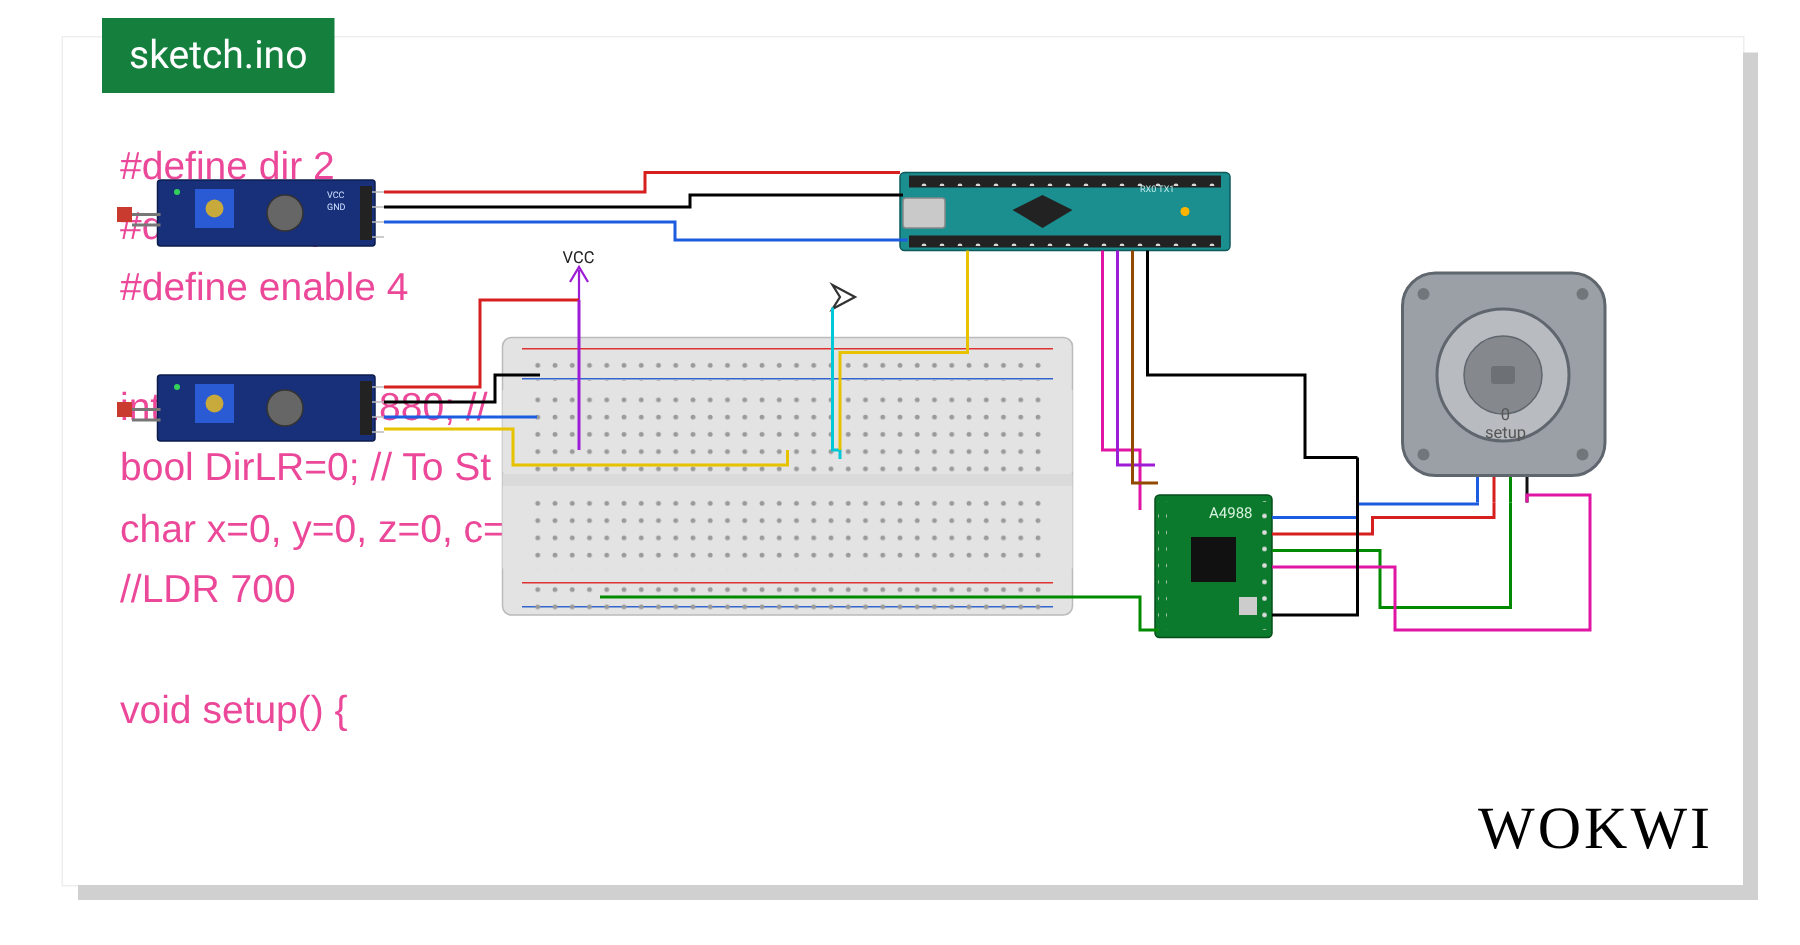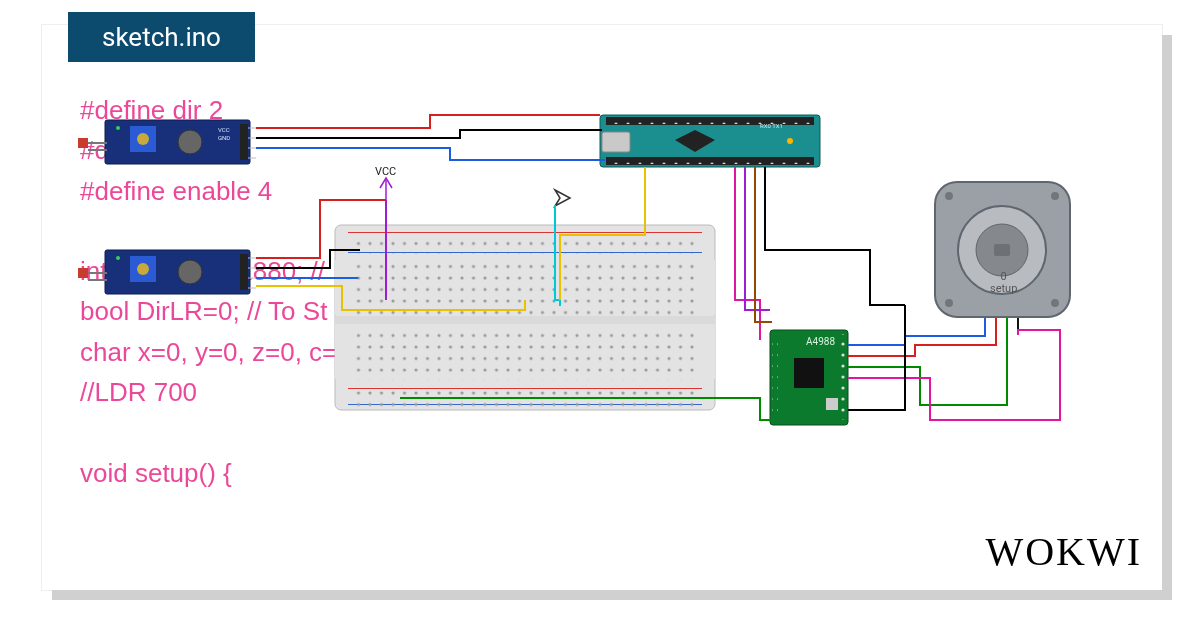--- a/index.html
+++ b/index.html
@@ -14,23 +14,23 @@
   .card {
     position: absolute;
     left: 42px; top: 25px;
     width: 1120px; height: 565px;
     background: #fff;
     box-shadow: 10px 10px 0 0 #d0d0d0, 0 0 0 1px #eee;
   }
   .tab {
     position: absolute;
     left: 68px; top: 12px;
-    background: #0c4a6e;
+    background: #15803d;
     color: #fff;
-    padding: 10px 34px;
+    padding: 10px 18px;
     font-size: 26px;
     font-weight: 400;
     z-index: 100;
   }
   .code {
     position: absolute;
     left: 80px; top: 90px;
     font-size: 26px;
     line-height: 1.55;
     color: #ec4899;

